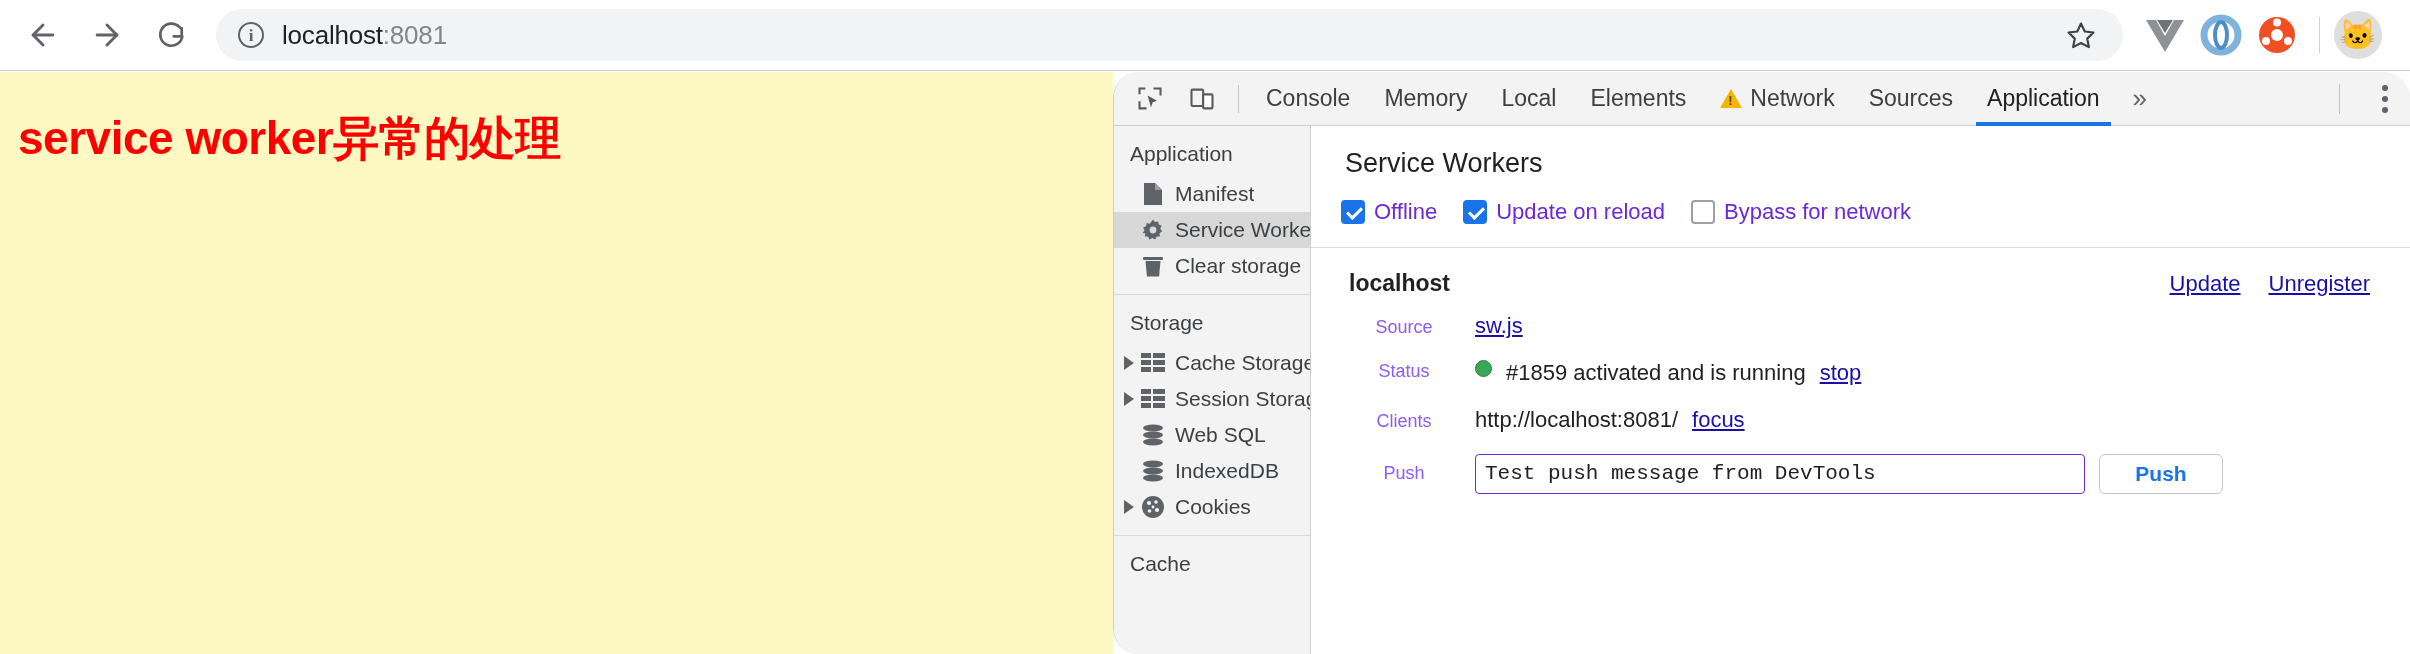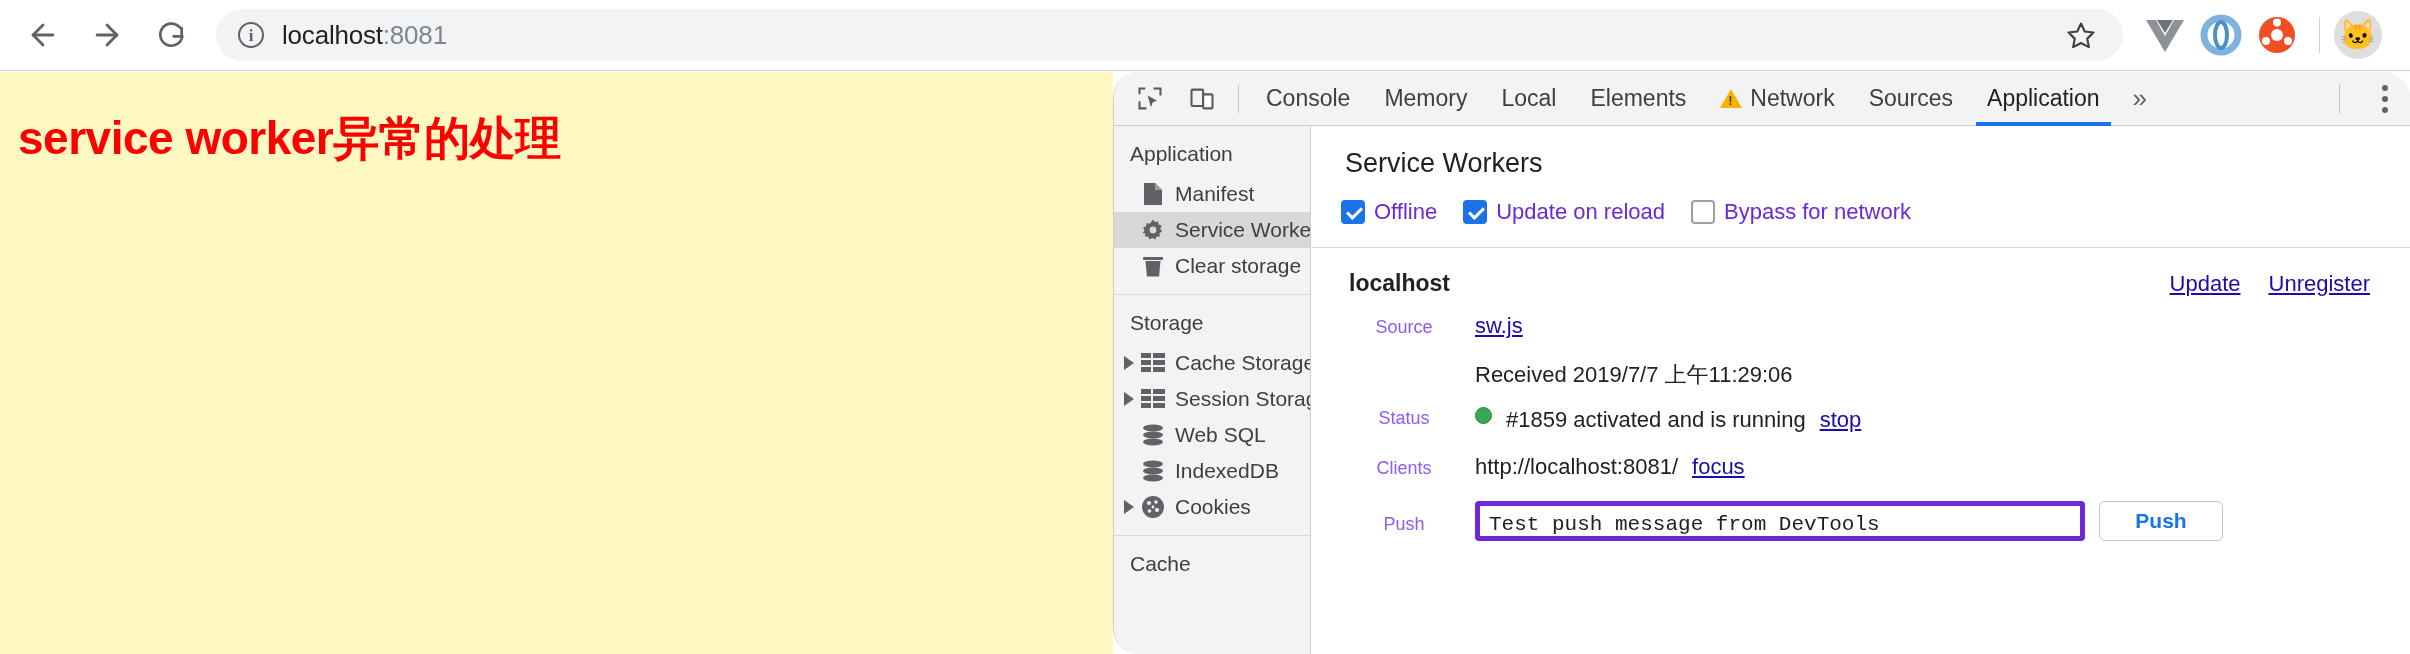--- a/index.html
+++ b/index.html
@@ -300,21 +300,21 @@
     white-space: nowrap;
   }
   .green-dot {
     width: 17px; height: 17px; border-radius: 50%;
     background: #3aa757;
     border: 1px solid #2d8246;
     flex: 0 0 auto;
   }
   .push-input {
     width: 610px; height: 40px;
-    border: 5px solid #6d28d9;
+    border: 1px solid #6d28d9;
     border-radius: 4px;
     background: #ffffff;
     font-family: "Liberation Mono", monospace;
     font-size: 21px; color: #202124;
     padding: 0 9px;
     line-height: 38px;
     overflow: hidden;
   }
   .push-btn {
     width: 124px; height: 40px;
@@ -598,24 +598,20 @@
       </div>
 
       <div class="sw-rows">
         <div class="sw-row">
           <div class="sw-row-label">Source</div>
           <div class="sw-row-value">
             <a class="lnk">sw.js</a>
           </div>
         </div>
 
-        <div class="sw-row">
-          <div class="sw-row-label"></div>
-          <div class="sw-row-value">Received 2019/7/7 上午11:29:06</div>
-        </div>
 
         <div class="sw-row">
           <div class="sw-row-label">Status</div>
           <div class="sw-row-value">
             <span class="green-dot"></span>
             <span>#1859 activated and is running</span>
             <a class="lnk">stop</a>
           </div>
         </div>
 

